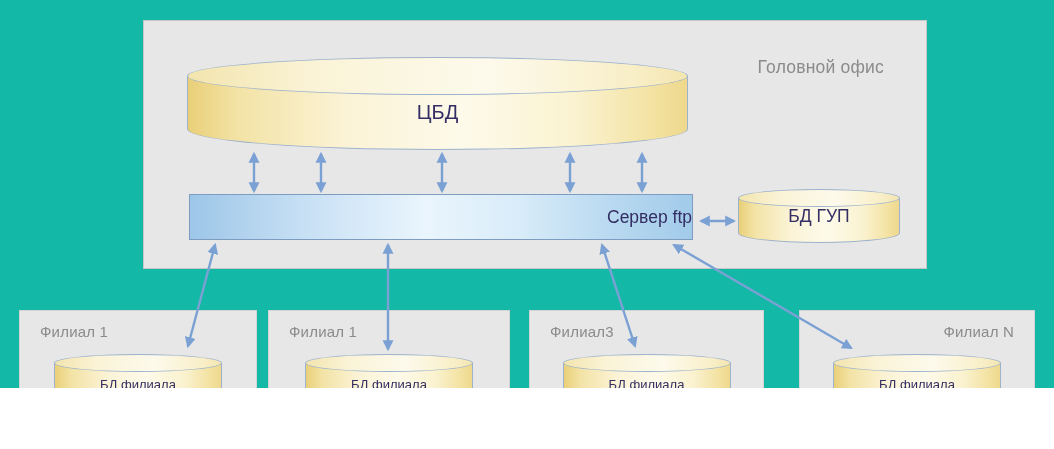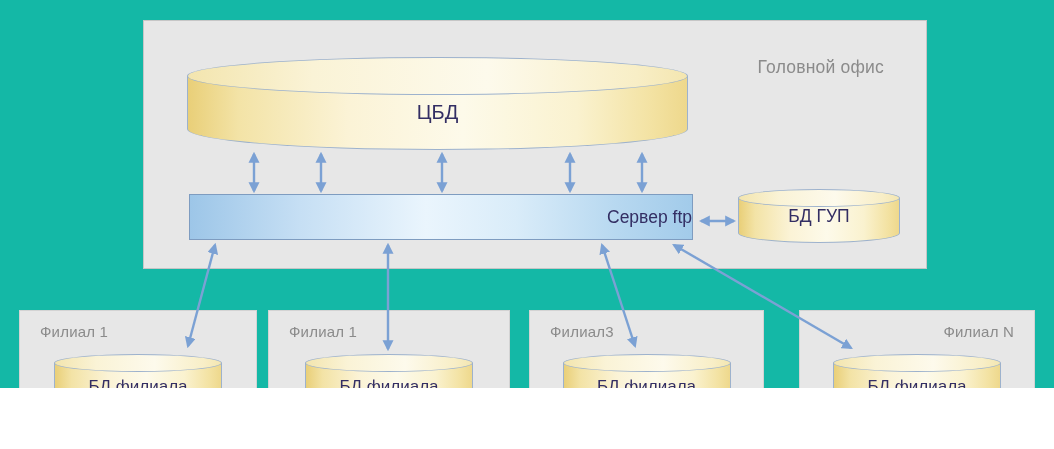--- a/index.html
+++ b/index.html
@@ -64,21 +64,21 @@
   .cbd .clabel { top: 44px; font-size: 20px; }
 
   .gup { left: 738px; top: 189px; width: 162px; height: 54px; }
   .gup .body { top: 9px; border-radius: 0 0 50% 50% / 0 0 10px 10px; }
   .gup .lid  { height: 18px; }
   .gup .clabel { top: 17px; font-size: 17.5px; }
 
   .branch-cyl { left: 50%; margin-left: -84px; top: 43px; width: 168px; height: 59px; }
   .branch-cyl .body { top: 9px; border-radius: 0 0 50% 50% / 0 0 10px 10px; }
   .branch-cyl .lid  { height: 18px; }
-  .branch-cyl .clabel { top: 23px; font-size: 17px; }
+  .branch-cyl .clabel { top: 23px; font-size: 13px; }
 
   
   .server {
     position: absolute; left: 189px; top: 194px; width: 504px; height: 46px;
     border: 1px solid #7e9cc0; box-sizing: border-box;
     background: linear-gradient(90deg,
       #9dc6e8 0%, #c6dff4 22%, #eaf5fd 47%, #d9ecf9 65%,
       #b7d8f0 85%, #a2cbea 100%);
     display: flex; align-items: center; justify-content: flex-end;
   }

